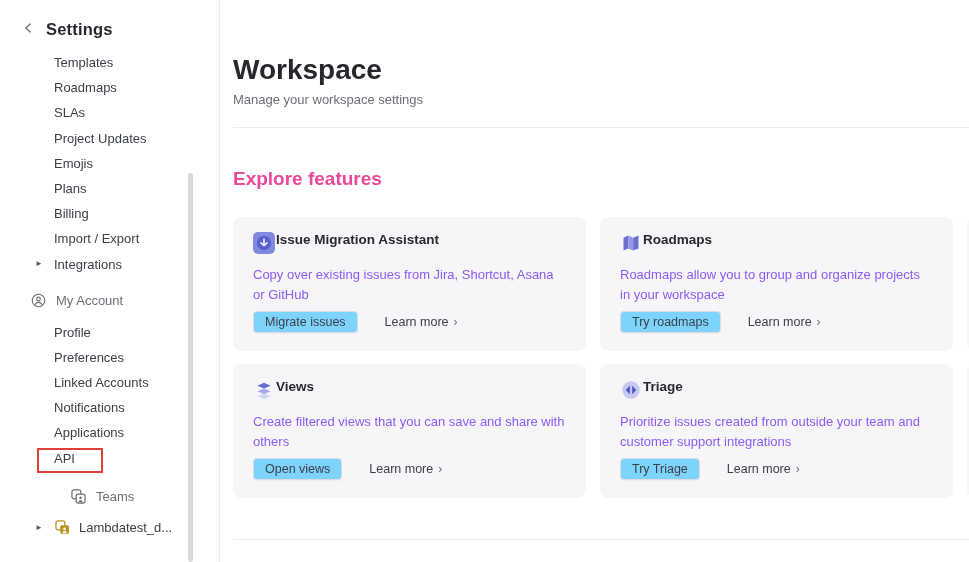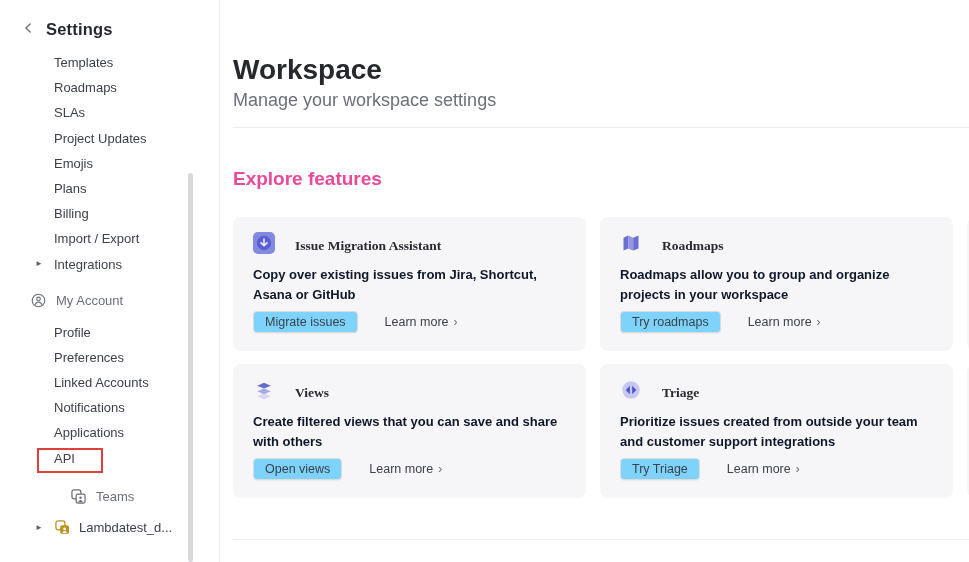--- a/index.html
+++ b/index.html
@@ -45,37 +45,37 @@
   }
   .scroll-thumb {
     position:absolute; left:188px; top:173px; width:5px; height:389px;
     background:#d9d9dd; border-radius:4px; cursor:pointer;
   }
 
   
   .main { position:absolute; left:196px; top:0; width:773px; height:562px; }
   .content { padding-left:37px; }
   .page-title { padding-top:56px; font-size:28px; font-weight:600; color:#26282e; line-height:28px; }
-  .page-subtitle { margin-top:8px; font-size:18px; color:#6b6f76; line-height:16px; }
+  .page-subtitle { margin-top:8px; font-size:13px; color:#6b6f76; line-height:16px; }
   .divider { margin-top:19px; border-bottom:1px solid #ededee; height:0; }
   .features-heading { margin-top:39px; font-size:19px; font-weight:600; color:#ec4899; line-height:23px; }
 
   .card-grid {
     margin-top:27px; display:grid;
     grid-template-columns:353px 353px 353px;
     column-gap:14px; row-gap:13px;
   }
   .card {
     box-sizing:border-box; height:134px; background:#f6f6f8; border-radius:8px;
     padding:15px 20px 18px 20px; display:flex; flex-direction:column;
   }
-  .card-head { display:flex; align-items:flex-end; gap:20px;font-family:Liberation Serif, serif; }
+  .card-head { display:flex; align-items:flex-start; gap:1px; }
   .card-icon { width:22px; height:22px; display:flex; align-items:center; justify-content:center; }
   .card-title { font-size:13.5px; font-weight:600; color:#282a30; }
-  .card-desc { margin-top:11px; font-size:13px; color:#0f172a; line-height:1.5; max-width:318px;font-weight:bold; }
+  .card-desc { margin-top:11px; font-size:13px; color:#8b5cf6; line-height:1.5; max-width:318px; }
   .card-actions { margin-top:auto; display:flex; align-items:center; }
   .btn {
     background:#7dd3fc; border:1px solid #dcdce0; border-radius:4px;
     padding:3px 11px; font-size:12.5px; font-weight:500; color:#3c4149;
     box-shadow:0 1px 1px rgba(0,0,0,0.04); cursor:pointer;
     font-family:"Liberation Sans", sans-serif;
   }
   .link { margin-left:27px; font-size:12.5px; font-weight:500; color:#3c4149; cursor:pointer; }
   .link .chev { color:#6b6f76; margin-left:5px; font-size:12px; }
   .bottom-divider { margin-top:41px; border-bottom:1px solid #ededee; height:0; }

